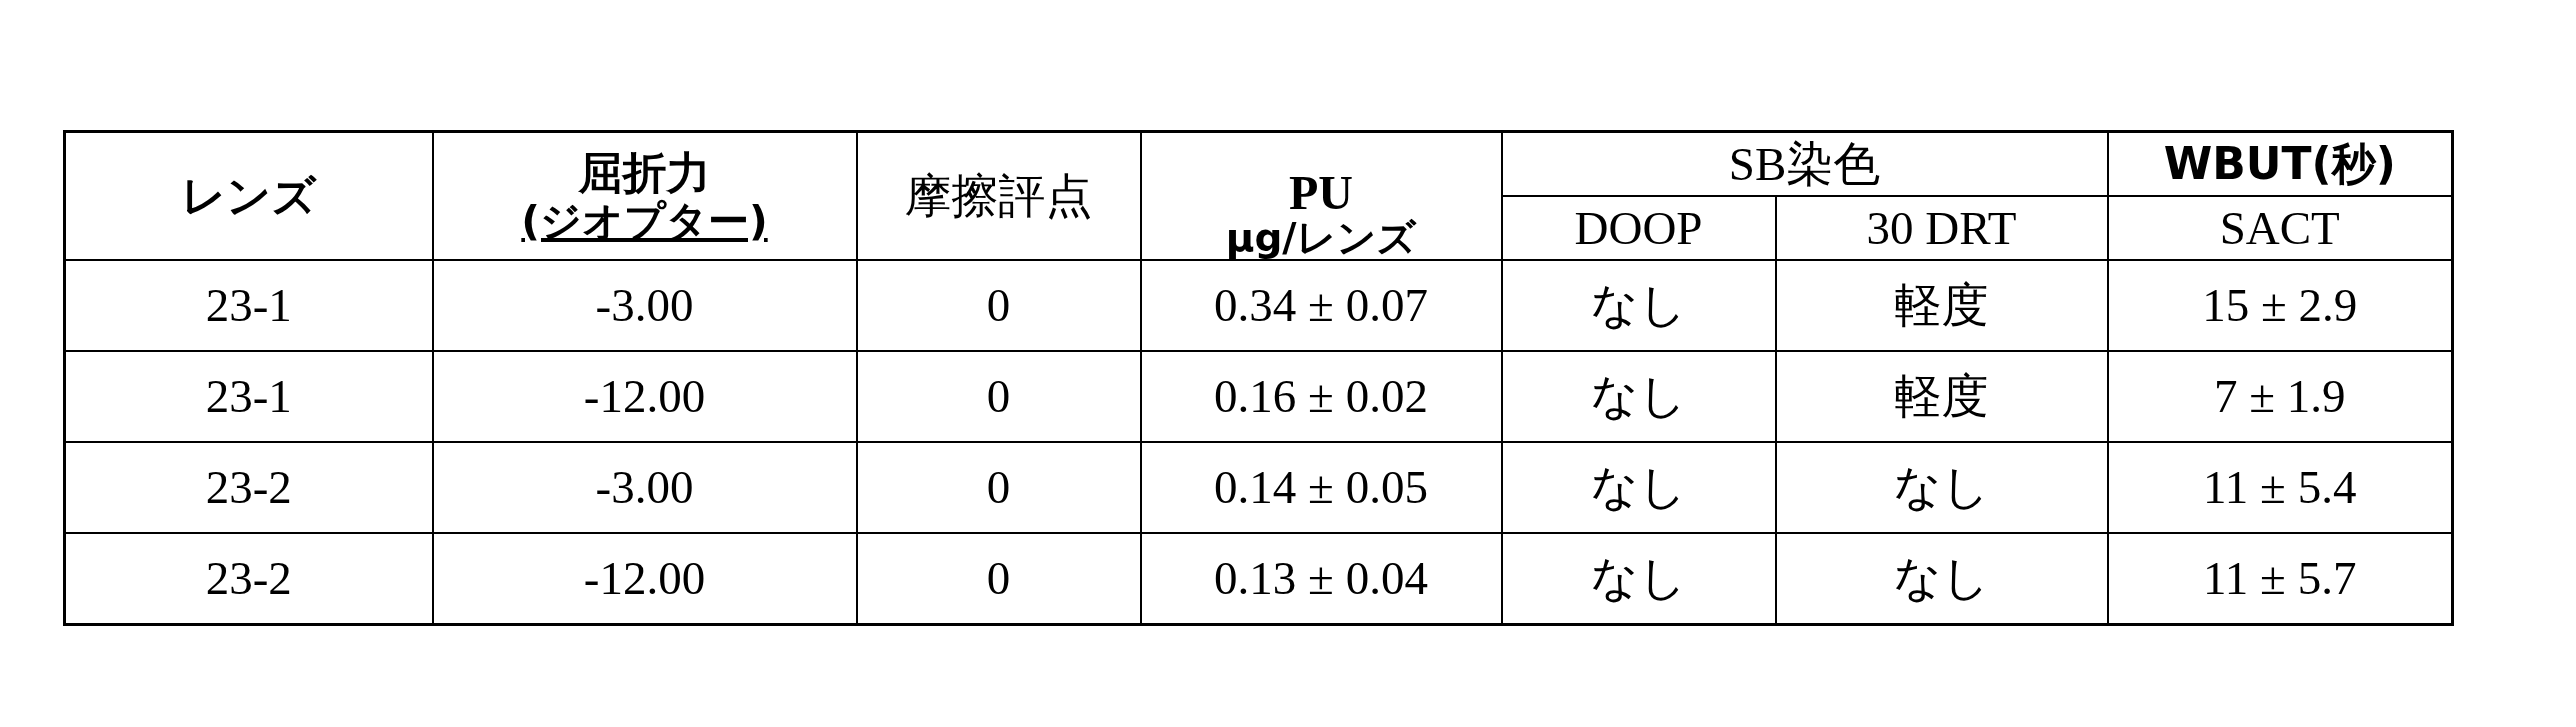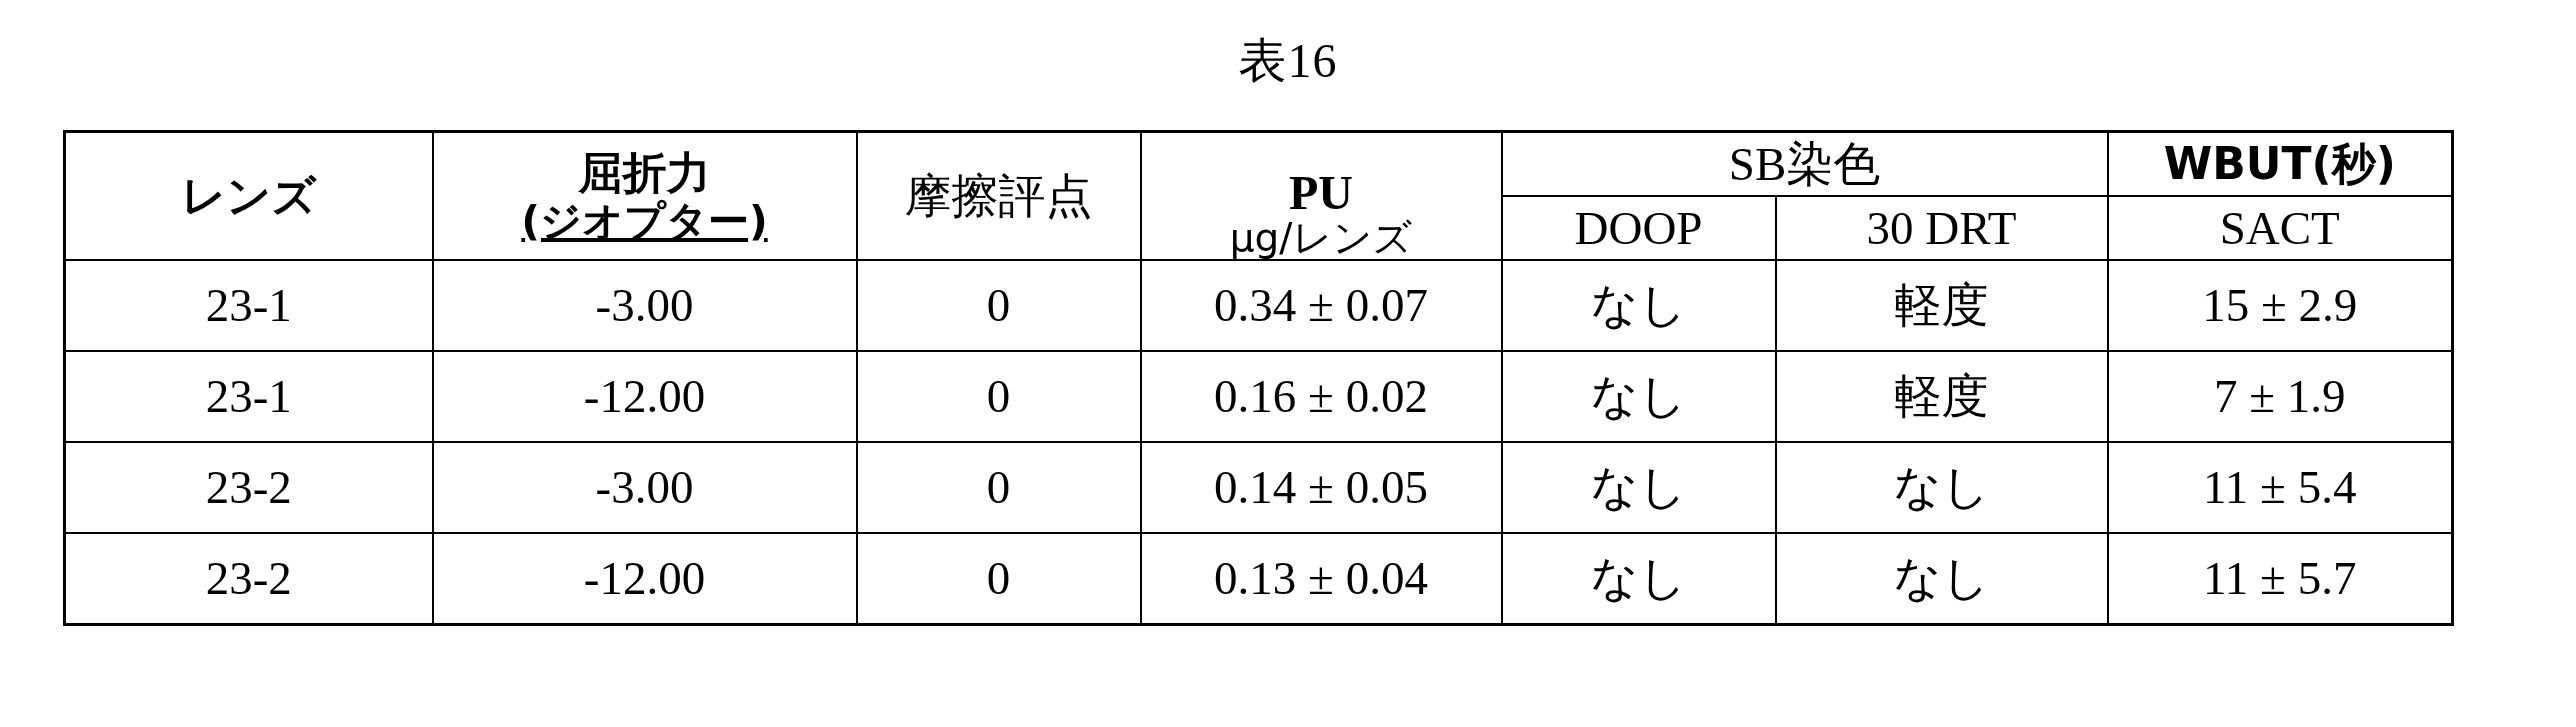--- a/index.html
+++ b/index.html
@@ -85,21 +85,21 @@
   .body-row td { height: 89px; }
   .pu-main {
     display: block;
     font-weight: bold;
     font-size: 48px;
     font-family: "Liberation Serif", serif;
     margin-top: 34px;
   }
   .pu-sub {
     display: block;
-    font-weight: normal;
+    font-weight: bold;
     font-size: 39px;
     font-family: "DejaVu Sans", sans-serif;
     margin-top: -1.9px;
   }
   .lens-main {
     display: block;
     font-weight: bold;
     font-family: "DejaVu Sans", sans-serif;
     font-size: 44px;
   }
@@ -116,21 +116,20 @@
     font-size: 41px;
     margin-top: 1.9px;
     text-decoration: underline;
   }
 </style>
 </head>
 <body>
 
 <div class="page">
 
-  <div class="table-caption">表16</div>
 
   <div class="table-wrap">
     <table class="data-table">
       <colgroup>
         <col class="c0">
           <col class="c1">
           <col class="c2">
           <col class="c3">
           <col class="c4">
           <col class="c5">

